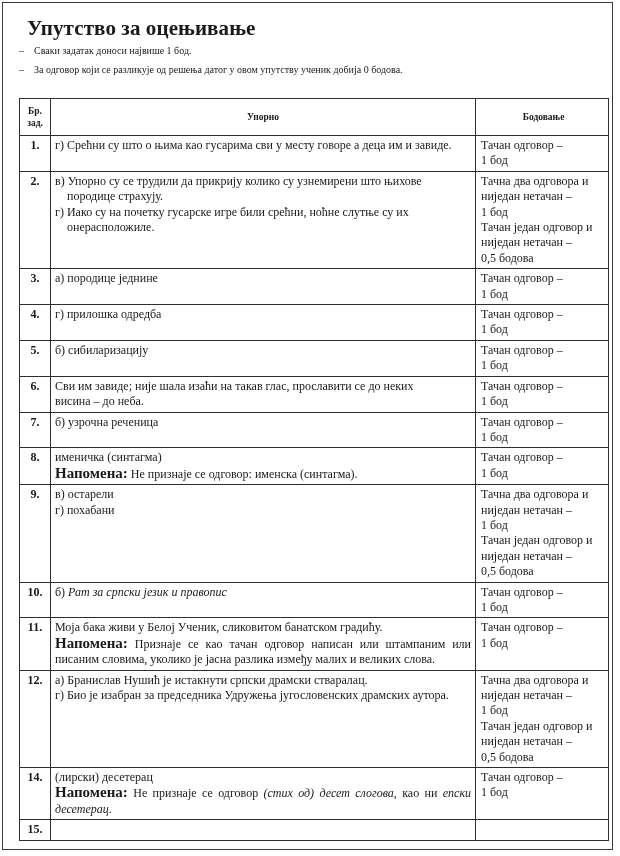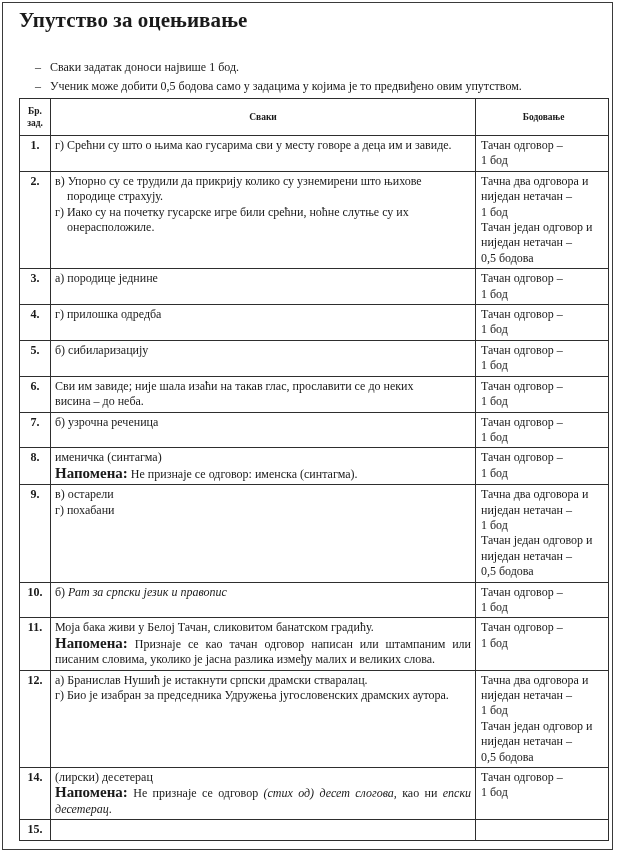--- a/index.html
+++ b/index.html
@@ -1,23 +1,23 @@
 <!DOCTYPE html>
 <html><head>
 <meta charset="utf-8">
 <style>
   html, body { margin: 0; padding: 0; background: #ffffff; }
   body { width: 620px; height: 856px; position: relative; overflow: hidden;
          font-family: "Liberation Serif", "DejaVu Serif", serif; color: #1a1a1a; }
   .frame { position: absolute; left: 2px; top: 2px; width: 611px; height: 848px;
            border: 1.5px solid #3a3a3a; box-sizing: border-box; }
   .title { position: absolute; left: 19px; top: 8px; font-size: 21px; font-weight: bold;
-           letter-spacing: 0.1px; margin: 0; }
-  .rules { position: absolute; left: 19px; top: 44px; margin: 16px; padding: 0; list-style: none;
-           font-size: 12px; }
+           letter-spacing: 0.1px; margin: 8px; }
+  .rules { position: absolute; left: 19px; top: 44px; margin: 0; padding: 0; list-style: none;
+           font-size: 10px; }
   .rules li { height: 19px; line-height: 14px; white-space: nowrap; }
   .rules .dash { display: inline-block; width: 15px; }
   table { position: absolute; left: 19px; top: 98px; width: 590px; border-collapse: collapse;
           font-size: 12px; line-height: 15.4px; }
   td, th { border: 1.5px solid #2e2e2e; vertical-align: top; padding: 2px 4px 2px 4px; text-align: left; }
   th { font-weight: bold; font-size: 9.5px; vertical-align: middle; text-align: center; line-height: 12px; padding: 3px 2px; }
   .c-num { width: 26px; text-align: center; font-weight: bold; padding-left: 2px; padding-right: 2px; }
   .c-pts { width: 123px; padding-left: 5px; }
   .sol-line { display: block; }
   .indent { padding-left: 12px; }
@@ -29,31 +29,31 @@
 </style>
 </head>
 <body>
 
 <div class="frame"></div>
 
 <h1 class="title">Упутство за оцењивање</h1>
 
 <ul class="rules">
   <li><span class="dash">–</span><span>Сваки задатак доноси највише 1 бод.</span></li>
-  <li><span class="dash">–</span><span>Ученик може добити 0,5 бодова само у задацима у којима је то предвиђено овим упутством.</span></li>
+  <li><span class="dash">–</span><span>За одговор који се разликује од решења датог у овом упутству ученик добија 0 бодова.</span></li>
 </ul>
 
 <table>
   <thead>
     <tr>
       <th class="c-num" style="height:30px">
         <span class="sol-line">Бр.</span>
         <span class="sol-line">зад.</span>
       </th>
-      <th>Сваки</th>
+      <th>Упорно</th>
       <th class="c-pts">Бодовање</th>
     </tr>
   </thead>
   <tbody>
 
     <tr>
       <td class="c-num">1.</td>
       <td>
           <span class="sol-line">г) Срећни су што о њима као гусарима сви у месту говоре а деца им и завиде.</span>
         </td>
@@ -172,21 +172,21 @@
       </td>
       <td class="c-pts">
         <span class="pts-line">Тачан одговор –</span>
         <span class="pts-line">1 бод</span>
       </td>
     </tr>
 
     <tr>
       <td class="c-num">11.</td>
       <td>
-        <span class="sol-line"><span>Моја бака живи у </span><span class="u">Белој Тачан</span><span>, сликовитом банатском градићу.</span></span>
+        <span class="sol-line"><span>Моја бака живи у </span><span class="u">Белој Ученик</span><span>, сликовитом банатском градићу.</span></span>
         <span class="sol-line just"><span class="note-label">Напомена:</span> <span>Признаје се као тачан одговор написан или штампаним или писаним словима, уколико је јасна разлика између малих и великих слова.</span></span>
       </td>
       <td class="c-pts">
         <span class="pts-line">Тачан одговор –</span>
         <span class="pts-line">1 бод</span>
       </td>
     </tr>
 
     <tr>
       <td class="c-num">12.</td>

